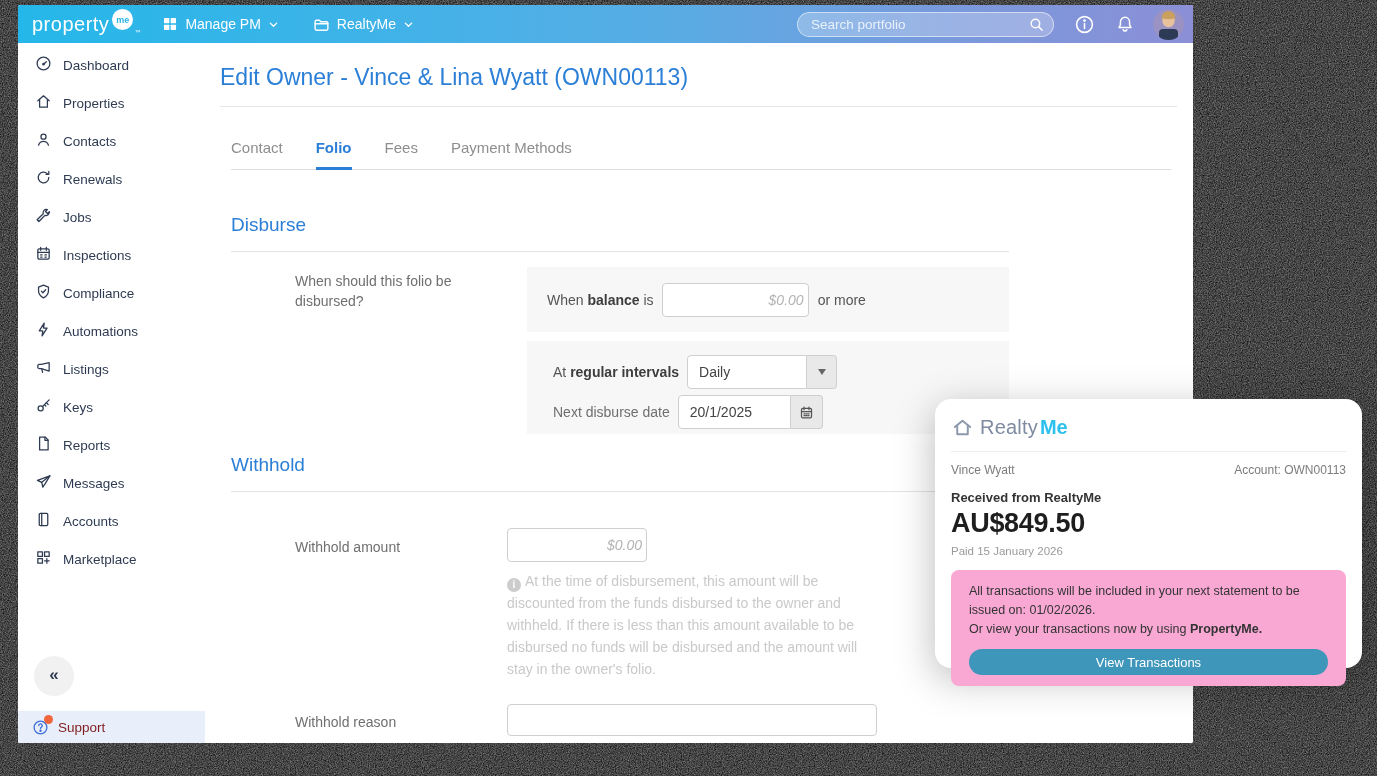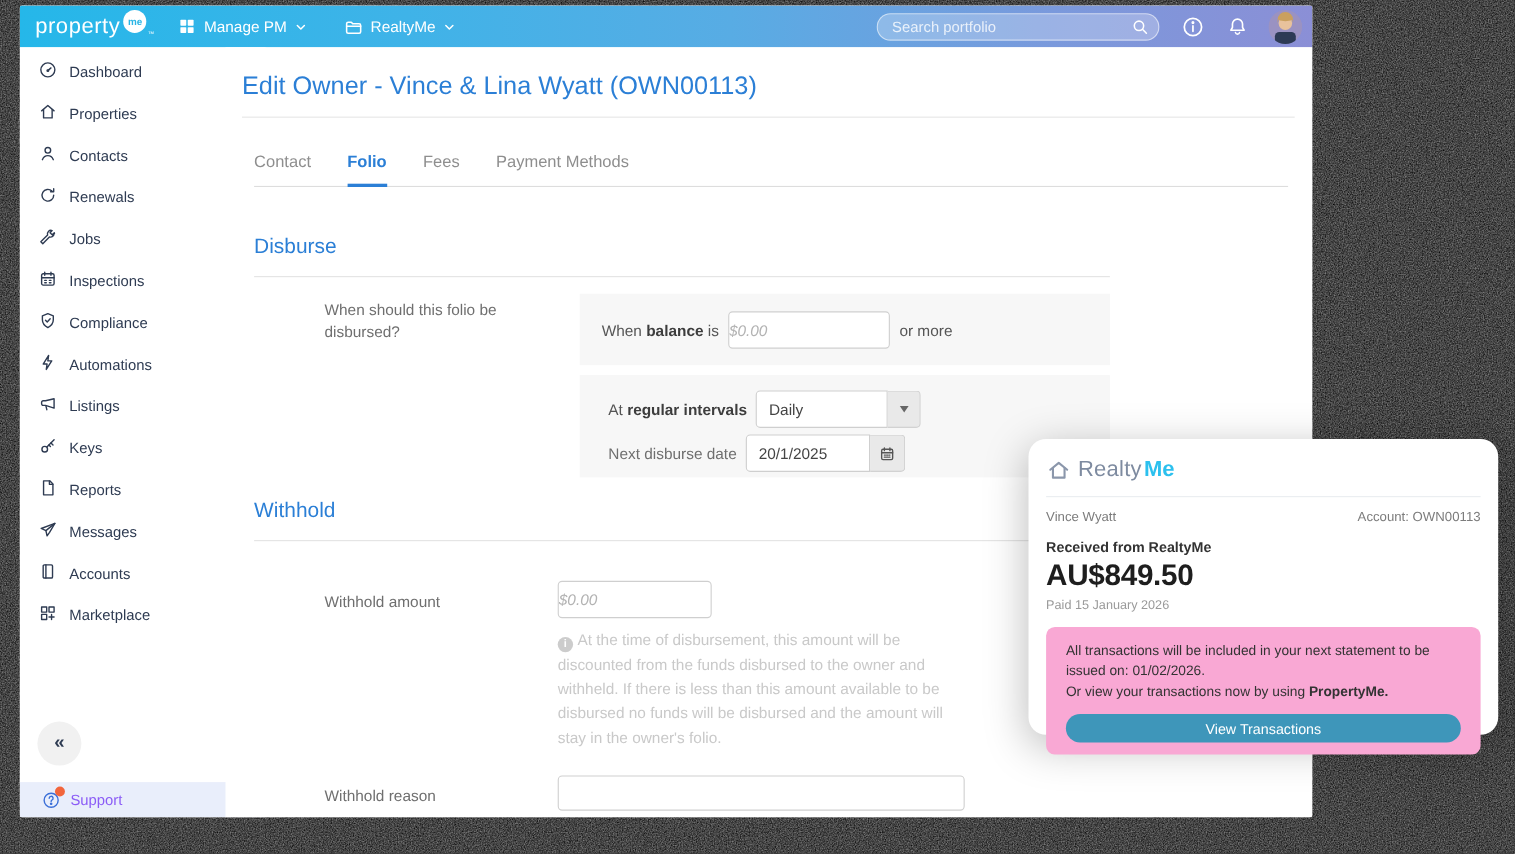--- a/index.html
+++ b/index.html
@@ -28,42 +28,42 @@
   .avatar { margin-left:18px; width:31px; height:31px; border-radius:50%; overflow:hidden; cursor:pointer; flex:none; }
 
   
   .sidebar { position:absolute; left:0; top:38px; bottom:0; width:224px; background:#fff; border-right:1px solid #e9e9e9; }
   .nav { padding-top:3px; }
   .nav-item { height:38px; display:flex; align-items:center; gap:11px; padding:0 14px 0 17px; font-size:13.5px; font-weight:500; color:#2e3b52; cursor:pointer; }
   .nav-item svg { flex:none; color:#2e3b52; }
   .nav-chevron { margin-left:auto; display:flex; }
   .collapse-btn { position:absolute; left:16px; bottom:47px; width:40px; height:40px; border-radius:50%; background:#f1f1f1; color:#2e3b52; display:flex; align-items:center; justify-content:center; cursor:pointer; }
   .collapse-btn::before { content:"«"; font-size:17px; font-weight:700; margin-top:-2px; }
-  .support-row { position:absolute; left:0; right:0; bottom:0; height:32px; background:#e9eefb; display:flex; align-items:center; gap:9px; padding:0 14px 0 20px; color:#8b5cf6; font-size:13.5px; font-weight:500; cursor:pointer;text-align:right; }
+  .support-row { position:absolute; left:0; right:0; bottom:0; height:32px; background:#e9eefb; display:flex; align-items:center; gap:9px; padding:0 14px 0 14px; color:#7f1d1d; font-size:13.5px; font-weight:500; cursor:pointer;text-align:right; }
   .support-ico { position:relative; display:flex; }
   .support-dot { position:absolute; right:-4px; top:-4px; width:9px; height:9px; border-radius:50%; background:#f2653c; }
 
   
   .content { position:absolute; left:187px; top:38px; right:0; bottom:0; background:#fff; padding:0 16px 0 15px; overflow:hidden; }
   .page-title { margin-top:21px; font-size:23px; font-weight:500; color:#2b7fd6; }
   .title-hr { border:none; border-top:1px solid #e6e6e6; margin-top:15px; }
   .tabs { margin:32px 0 0 11px; display:flex; gap:33px; border-bottom:1px solid #ddd; width:940px; }
   .tab { font-size:15px; color:#8e8e8e; padding-bottom:11px; cursor:pointer; }
   .tab.active { color:#2b7fd6; font-weight:700; border-bottom:3px solid #2b7fd6; margin-bottom:-1px; }
   .section { margin-left:11px; width:778px; }
   .section-heading { margin-top:44px; font-size:19px; font-weight:500; color:#2b7fd6; }
   .section-hr { border:none; border-top:1px solid #e3e3e3; margin-top:15px; }
   .form-row { display:flex; }
   .flabel { flex:none; font-size:14px; color:#6f6f6f; line-height:20px; }
   .panel { background:#f7f7f7; width:482px; }
   .inline-lbl { font-size:14px; color:#555; }
   .inline-lbl b { color:#3d3d3d; }
   input.txt { height:34px; border:1px solid #cfcfcf; border-radius:4px; font-size:14px; font-family:inherit; color:#444; outline:none; background:#fff; }
   input.txt::placeholder { font-style:italic; color:#b3b3b3; }
-  .money { padding-right:4px; }
+  .money { text-align:right; padding-right:4px; }
   .combo { display:flex; }
   .combo .val { height:34px; background:#fff; border:1px solid #cfcfcf; border-radius:4px 0 0 4px; display:flex; align-items:center; padding-left:11px; font-size:14px; color:#444; }
   .combo .btn { height:34px; width:30px; background:#e9e9e9; border:1px solid #cfcfcf; border-left:none; border-radius:0 4px 4px 0; display:flex; align-items:center; justify-content:center; cursor:pointer; color:#555; }
   .caret-down { width:0; height:0; border-left:4.5px solid transparent; border-right:4.5px solid transparent; border-top:6px solid #666; }
   .help { margin-top:8px; width:378px; font-size:14px; line-height:22px; color:#c9c9c9; }
   .info-dot { display:inline-flex; width:14px; height:14px; border-radius:50%; background:#cccccc; color:#fff; font-size:10px; font-weight:700; align-items:center; justify-content:center; vertical-align:-2px; margin-right:4px; }
   .info-dot::before { content:"i"; }
 
   
   .card { position:absolute; left:935px; top:399px; width:427px; height:269px; background:#fff; border-radius:16px; box-shadow:0 10px 40px rgba(0,0,0,.28); z-index:5; padding:17px 16px 14px 16px; }

